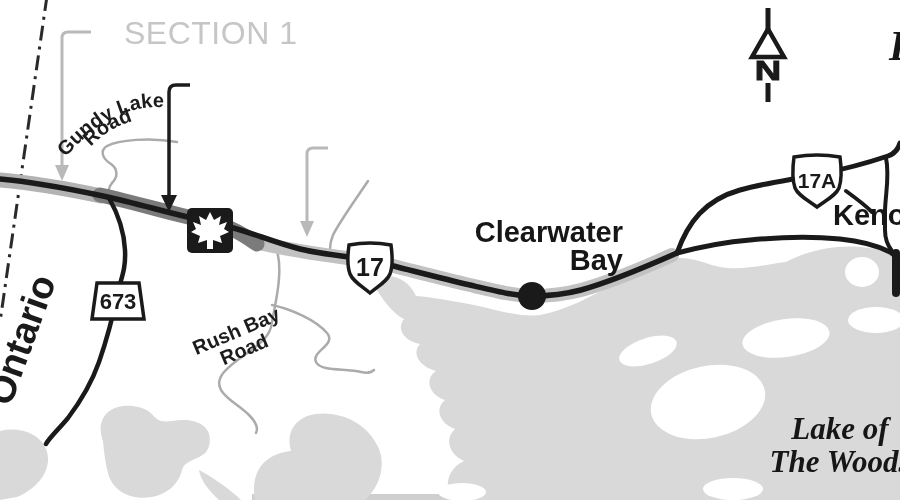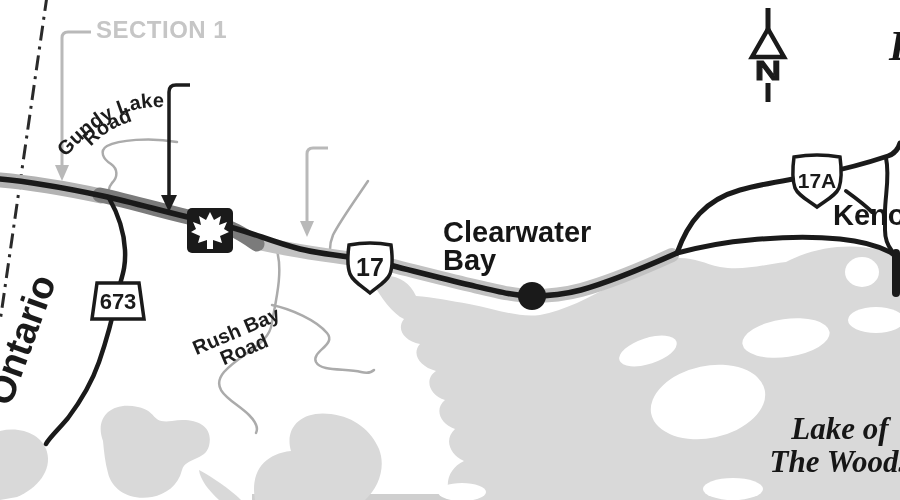--- a/index.html
+++ b/index.html
@@ -1,24 +1,24 @@
 <!DOCTYPE html>
 <html><head>
 <meta charset="utf-8">
 <style>
   html,body{margin:0;padding:0;background:#fff;}
   #map{position:relative;width:900px;height:500px;overflow:hidden;background:#ffffff;
        font-family:"Liberation Sans",sans-serif;}
   #map svg{position:absolute;left:0;top:0;}
   .lbl{position:absolute;white-space:nowrap;line-height:1.05;}
-  .sec{font-size:24px;font-weight:bold;letter-spacing:.5px;}
+  .sec{font-size:32px;font-weight:normal;letter-spacing:.5px;margin-left:28px;}
   .sec.gray{color:#c6c6c6;}
   .sec.dark{color:#161616;}
   .place{color:#161616;font-weight:bold;}
-  #clearwater{left:443px;top:218px;width:180px;text-align:left;font-size:29px;line-height:28px;}
+  #clearwater{left:443px;top:218px;width:180px;text-align:right;font-size:29px;line-height:28px;}
   #kenora{left:833px;top:200px;font-size:29px;}
   #ontario{left:-48px;top:320px;width:140px;text-align:center;font-size:38px;font-weight:bold;
            color:#1a1a1a;transform:rotate(-70deg);transform-origin:center;}
   #rushbay{left:175px;top:320px;width:130px;text-align:center;font-size:20px;font-weight:bold;
            color:#1c1c1c;line-height:20px;transform:rotate(-23deg);transform-origin:center;}
   #lakewoods{left:740px;top:412px;width:200px;text-align:center;
              font-family:"Liberation Serif",serif;font-style:italic;font-weight:bold;
              font-size:31px;line-height:33px;color:#161616;}
   #partial-lake-name{left:889px;top:24px;font-family:"Liberation Serif",serif;
              font-style:italic;font-weight:bold;font-size:42px;color:#161616;}

